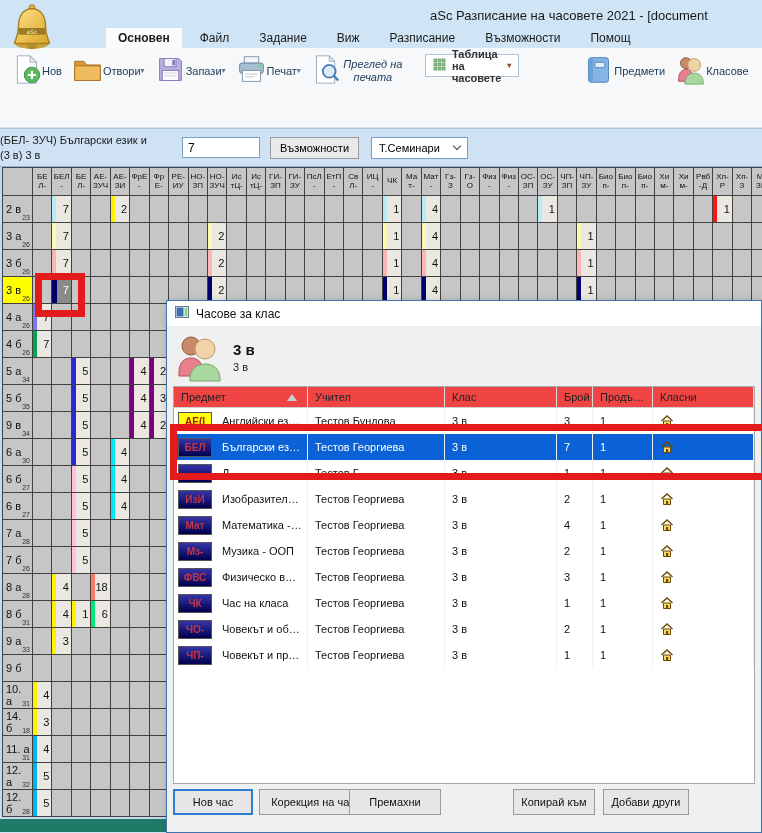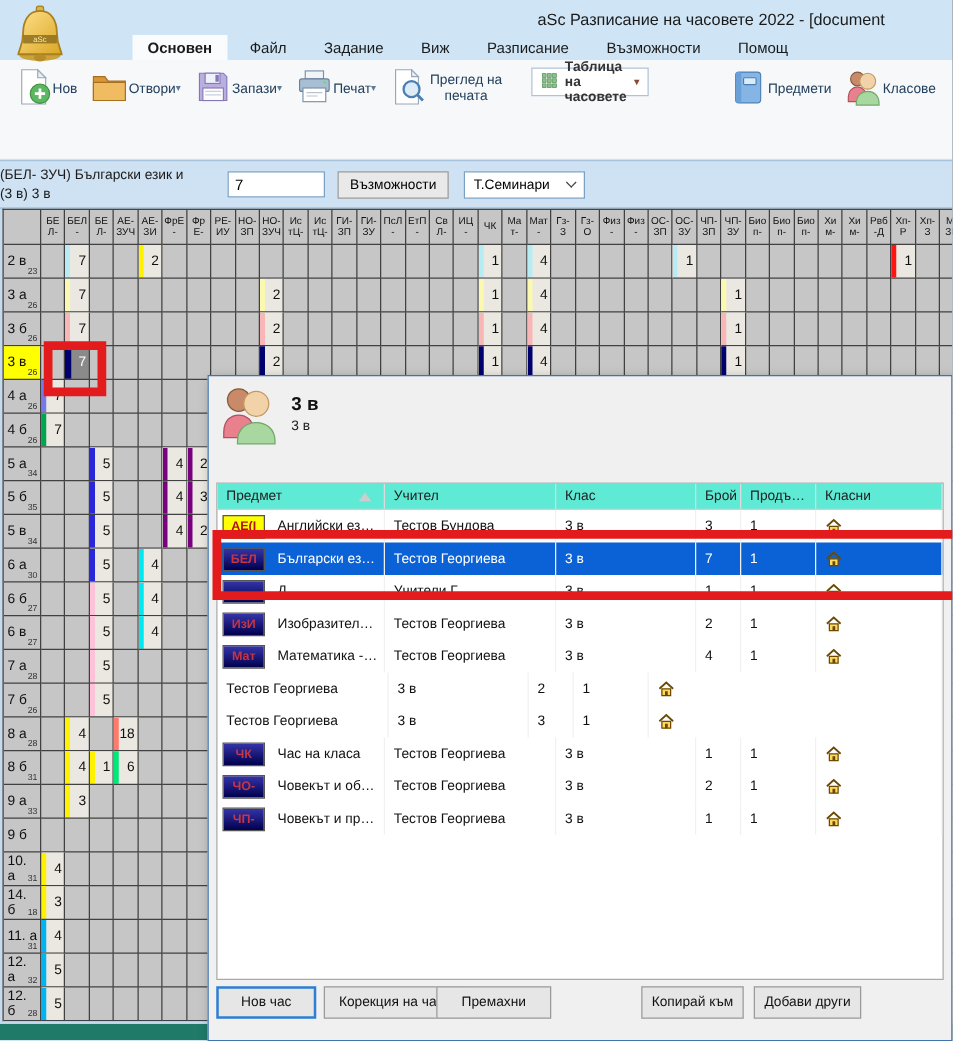--- a/index.html
+++ b/index.html
@@ -15,21 +15,21 @@
   
   .tabs { height:20px; display:flex; align-items:stretch; padding-left:106px; gap:6px; }
   .tab { font-size:12px; color:#1a1a1a; padding:3px 12px 2px; white-space:nowrap; cursor:default; }
   .tab.active { background:#fafbfc; font-weight:bold; }
 
   
   .ribbon { height:80px; background:#f7f8f9; border-bottom:1px solid #d9e0e7; display:flex; align-items:flex-start; padding:4px 0 0 6px; overflow:hidden; }
   .rbtn { display:flex; flex-direction:row; align-items:center; padding:2px 5px 0; color:#23405e; }
   .ricon svg { width:31px; height:31px; display:block; }
   .rlabel { margin-top:3px; font-size:11px; line-height:1.15; white-space:nowrap; text-align:center; }
-  .rbtn.wrap .rlabel { white-space:normal; width:62px; }
+  .rbtn.wrap .rlabel { white-space:normal; width:62px;font-style:italic; }
   .rcaret { font-size:8px; color:#5d7a96; margin-top:1px; }
   .rsep { width:1px; align-self:stretch; background:#d7dee5; margin:2px 7px; }
   .rsep.wide { margin-left:52px; }
   .rcombo { display:flex; align-items:center; gap:6px; height:23px; background:#fff; border:1px solid #aec3d6; padding:0 7px; margin:2px 0 0 2px; font-size:11px; font-weight:bold; color:#333; }
   .rcombo svg { width:13px; height:13px; }
   .ccaret { color:#8a4a3a; font-size:8px; }
 
   
   .formbar { height:39px; background:#cfe2f3; border-top:1px solid #a8c4dc; border-bottom:1px solid #8fb0cc; display:flex; align-items:center; }
   .flabel { width:170px; text-align:left; font-size:11px; line-height:1.3; color:#1a1a1a; }
@@ -56,21 +56,21 @@
 
   
   .dialog { position:absolute; left:166px; top:300px; width:596px; height:533px; background:#f0f0f0; border:1px solid #3f74ad; box-shadow:3px 3px 9px rgba(0,0,0,.3); z-index:40; }
   .dtitle { height:26px; background:#fff; display:flex; align-items:center; gap:7px; padding:0 8px; font-size:12px; color:#111; border-bottom:1px solid #ececec; }
   .dtitle svg { width:14px; height:14px; }
   .dheader { height:59px; display:flex; align-items:center; gap:9px; padding:0 7px; }
   .dpeople svg { width:50px; height:50px; display:block; }
   .dclass { font-size:15px; font-weight:bold; color:#111; }
   .dclasssub { font-size:11px; color:#222; margin-top:3px; }
   .dtable { position:absolute; left:6px; right:6px; top:85px; height:398px; background:#fff; border:1px solid #a8a8a8; overflow:hidden; }
-  .dthead { display:flex; height:21px; background:#5eead4; border-bottom:1px solid #cfcfcf; font-size:11px; color:#222; }
+  .dthead { display:flex; height:21px; background:#ef4444; border-bottom:1px solid #cfcfcf; font-size:11px; color:#222; }
   .dth { display:flex; align-items:center; padding-left:7px; border-right:1px solid #dcdcdc; }
   .sort { width:0; height:0; border-left:5px solid transparent; border-right:5px solid transparent; border-bottom:7px solid #cdcdcd; margin-left:auto; margin-right:10px; }
   .c-subj { width:134px; } .c-teach { width:137px; } .c-class { width:112px; }
   .c-count { width:36px; } .c-dur { width:60px; } .c-room { flex:1; }
   .drow { display:flex; height:26px; font-size:11px; color:#111; }
   .dcell { display:flex; align-items:center; padding-left:7px; border-right:1px solid #f1f1f1; overflow:hidden; white-space:nowrap; }
   .dcell.c-subj { padding-left:4px; }
   .drow.selected { background:#0b62d6; color:#fff; }
   .badge { width:34px; height:19px; display:inline-flex; align-items:center; justify-content:center; font-size:10px; font-weight:bold; margin-right:10px; border:1px solid #555; flex:none; }
   .badge.yellow { background:#ffff00; color:#b01010; }
@@ -83,21 +83,21 @@
   .ann { position:absolute; border:7px solid #e31b1c; z-index:60; pointer-events:none; }
   #ann1 { left:35px; top:273px; width:50px; height:44px; }
   #ann2 { left:170px; top:424px; width:640px; height:56px; }
 </style>
 </head>
 <body>
 
 <div class="app">
 
   <div class="titlebar">
-    <span class="wtitle">aSc Разписание на часовете 2022  - [document</span>
+    <span class="wtitle">aSc Разписание на часовете 2021  - [document</span>
   </div>
 
   <div class="logo">
     <svg viewBox="0 0 54 54">
       <defs>
           <linearGradient id="gb" x1="0" y1="0" x2="1" y2="1">
         <stop offset="0" stop-color="#ffe08a"></stop>
             <stop offset="1" stop-color="#d9a624"></stop>
       </linearGradient>
         </defs>
@@ -771,21 +771,21 @@
           <div class="gcell"></div>
           <div class="gcell"></div>
           <div class="gcell"></div>
           <div class="gcell"></div>
           <div class="gcell"></div>
           <div class="gcell"></div>
           <div class="gcell"></div>
         </div>
         <div class="grow">
           <div class="gcell glabel">
-            <span class="lmain">5 в</span>
+            <span class="lmain">9 в</span>
             <span class="lsub">34</span>
           </div>
           <div class="gcell"></div>
           <div class="gcell"></div>
           <div class="gcell val" style="box-shadow: rgb(40, 40, 216) 4px 0px 0px inset;">5</div>
           <div class="gcell"></div>
           <div class="gcell"></div>
           <div class="gcell val" style="box-shadow: rgb(122, 0, 128) 4px 0px 0px inset;">4</div>
           <div class="gcell val" style="box-shadow: rgb(122, 0, 128) 4px 0px 0px inset;">2</div>
           <div class="gcell"></div>
@@ -1435,20 +1435,30 @@
           <div class="gcell"></div>
           <div class="gcell"></div>
           <div class="gcell"></div>
         </div>
       </div>
   </div>
 
   <div class="statusbar" style="background: rgb(31, 122, 104);"></div>
 
   <div class="dialog">
+    <div class="dtitle">
+      <span>
+        <svg viewBox="0 0 14 14">
+            <rect x="0.5" y="1.5" width="13" height="11" fill="#fff" stroke="#6a7a8a"></rect>
+            <rect x="1.5" y="2.5" width="7" height="9" fill="#3e6db5"></rect>
+            <rect x="9.5" y="2.5" width="3" height="9" fill="#8fcf8f"></rect>
+          </svg>
+      </span>
+      <span>Часове за клас</span>
+    </div>
     <div class="dheader">
       <span class="dpeople">
         <svg viewBox="0 0 50 50">
           <circle cx="17" cy="14" r="9" fill="#c98a6a" stroke="#8a5a3a"></circle>
           <path d="M5 40c0-10 6-14 12-14s12 4 12 14v4H5z" fill="#e8808e" stroke="#b05060"></path>
           <circle cx="31" cy="17" r="10" fill="#f2d2a8" stroke="#c09a60"></circle>
           <path d="M16 47c0-10 7-15 15-15s15 5 15 15v2H16z" fill="#a8d8a0" stroke="#70a868"></path>
         </svg>
       </span>
       <div>
@@ -1511,21 +1521,21 @@
                 <path d="M3.5 7h7v5.5h-7z" fill="#ffd75e" stroke="#6a4a00"></path>
                 <path d="M6 9h2.2v3.5H6z" fill="#6a4a00"></path>
               </svg>
             </span>
           </div>
           <div class="drow">
             <span class="dcell c-subj">
               <span class="badge navy"></span>
               <span>Д…</span>
             </span>
-            <span class="dcell c-teach">Учители Г…</span>
+            <span class="dcell c-teach">Тестов Г…</span>
             <span class="dcell c-class">3 в</span>
             <span class="dcell c-count">1</span>
             <span class="dcell c-dur">1</span>
             <span class="dcell c-room">
               <svg viewBox="0 0 14 14">
                 <path d="M1.5 7L7 2l5.5 5" fill="none" stroke="#6a4a00" stroke-width="1.4"></path>
                 <path d="M3.5 7h7v5.5h-7z" fill="#ffd75e" stroke="#6a4a00"></path>
                 <path d="M6 9h2.2v3.5H6z" fill="#6a4a00"></path>
               </svg>
             </span>
@@ -1558,33 +1568,41 @@
             <span class="dcell c-dur">1</span>
             <span class="dcell c-room">
               <svg viewBox="0 0 14 14">
                 <path d="M1.5 7L7 2l5.5 5" fill="none" stroke="#6a4a00" stroke-width="1.4"></path>
                 <path d="M3.5 7h7v5.5h-7z" fill="#ffd75e" stroke="#6a4a00"></path>
                 <path d="M6 9h2.2v3.5H6z" fill="#6a4a00"></path>
               </svg>
             </span>
           </div>
           <div class="drow">
+            <span class="dcell c-subj">
+              <span class="badge navy">Мз-</span>
+              <span>Музика - ООП</span>
+            </span>
             <span class="dcell c-teach">Тестов Георгиева</span>
             <span class="dcell c-class">3 в</span>
             <span class="dcell c-count">2</span>
             <span class="dcell c-dur">1</span>
             <span class="dcell c-room">
               <svg viewBox="0 0 14 14">
                 <path d="M1.5 7L7 2l5.5 5" fill="none" stroke="#6a4a00" stroke-width="1.4"></path>
                 <path d="M3.5 7h7v5.5h-7z" fill="#ffd75e" stroke="#6a4a00"></path>
                 <path d="M6 9h2.2v3.5H6z" fill="#6a4a00"></path>
               </svg>
             </span>
           </div>
           <div class="drow">
+            <span class="dcell c-subj">
+              <span class="badge navy">ФВС</span>
+              <span>Физическо в…</span>
+            </span>
             <span class="dcell c-teach">Тестов Георгиева</span>
             <span class="dcell c-class">3 в</span>
             <span class="dcell c-count">3</span>
             <span class="dcell c-dur">1</span>
             <span class="dcell c-room">
               <svg viewBox="0 0 14 14">
                 <path d="M1.5 7L7 2l5.5 5" fill="none" stroke="#6a4a00" stroke-width="1.4"></path>
                 <path d="M3.5 7h7v5.5h-7z" fill="#ffd75e" stroke="#6a4a00"></path>
                 <path d="M6 9h2.2v3.5H6z" fill="#6a4a00"></path>
               </svg>

